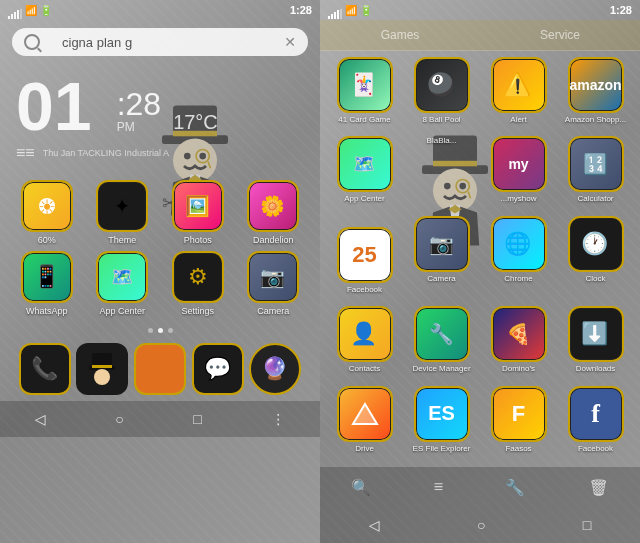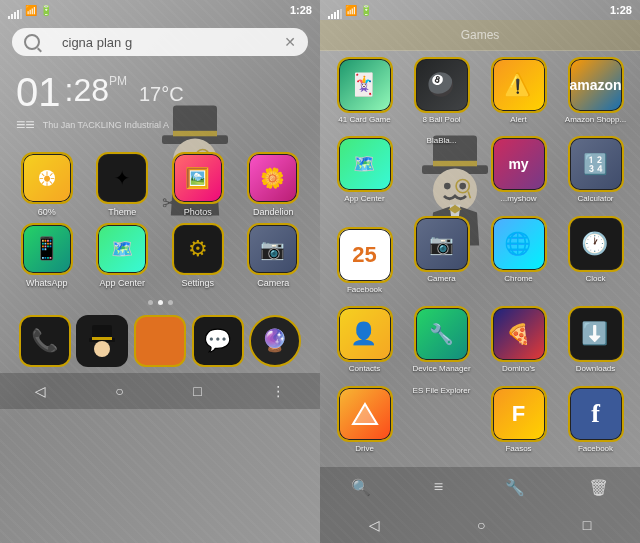--- a/index.html
+++ b/index.html
@@ -109,28 +109,29 @@
     .clock-widget {
       padding: 8px 16px 4px;
       display: flex;
       align-items: flex-end;
       gap: 4px;
       position: relative;
       z-index: 10;
     }
     .clock-hour {
       color: rgba(255,255,255,0.9);
-      font-size: 40px;
-      font-weight: 400;
+      font-size: 68px;
+      font-weight: 700;
       line-height: 1;
     }
     .clock-right {
       display: flex;
-      flex-direction: row;
+      flex-direction: column;
       padding-bottom: 6px;
+      margin-left: 21px;
     }
     .clock-min {
       color: rgba(255,255,255,0.9);
       font-size: 32px;
       font-weight: 200;
       line-height: 1;
     }
     .clock-ampm {
       color: rgba(255,255,255,0.7);
       font-size: 12px;
@@ -550,20 +551,21 @@
         </svg>
       </div>
       <span style="font-size:10px;color:white;">📶</span>
       <span style="font-size:10px;color:white;">🔋</span>
     </div>
     <span class="status-time-left">1:28</span>
   </div>
 
   <div class="tabs-bar">
     <div class="tab">Games</div>
+    <div class="tab">Service</div>
   </div>
 
   <div class="gentleman" style="top:130px; left:80px; width:110px; height:110px;">
     <svg viewBox="0 0 100 110" xmlns="http://www.w3.org/2000/svg">
       <rect x="30" y="5" width="40" height="28" rx="3" fill="#1a1a1a"></rect>
       <rect x="20" y="32" width="60" height="8" rx="2" fill="#1a1a1a"></rect>
       <rect x="30" y="28" width="40" height="5" fill="#c8a000"></rect>
       <circle cx="50" cy="55" r="20" fill="#f0e0c0"></circle>
       <circle cx="43" cy="51" r="3" fill="#1a1a1a"></circle>
       <circle cx="57" cy="51" r="3" fill="#1a1a1a"></circle>
@@ -690,20 +692,23 @@
       <div class="app-icon icon-drive gold-border">
         <svg width="28" height="28" viewBox="0 0 28 28">
           <polygon points="14,4 26,24 2,24" fill="none" stroke="white" stroke-width="2"></polygon>
           <polygon points="14,4 26,24 2,24" fill="white" opacity="0.3"></polygon>
         </svg>
       </div>
       <span class="app-label">Drive</span>
     </div>
 
     <div class="app-item">
+      <div class="app-icon icon-es gold-border">
+        <span style="font-size:20px; color:white; font-weight:bold;">ES</span>
+      </div>
       <span class="app-label">ES File Explorer</span>
     </div>
 
     <div class="app-item">
       <div class="app-icon icon-faasos gold-border">
         <span style="font-size:22px; color:white; font-weight:bold;">F</span>
       </div>
       <span class="app-label">Faasos</span>
     </div>
 

